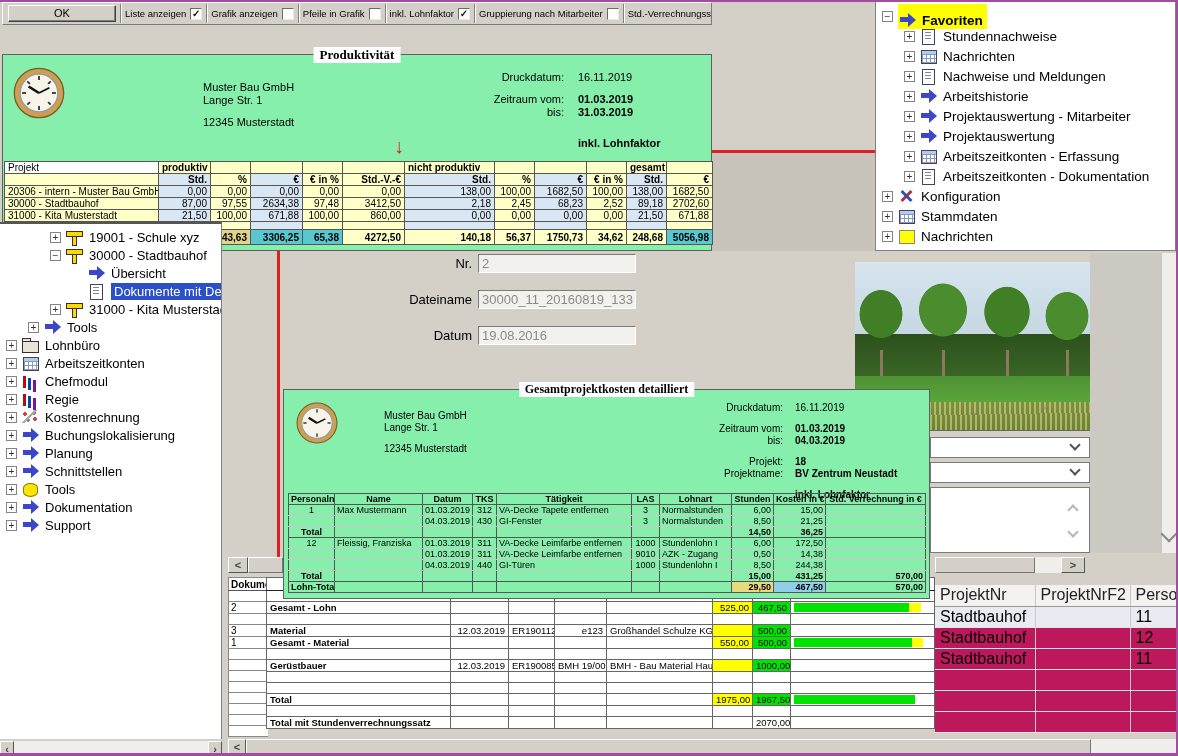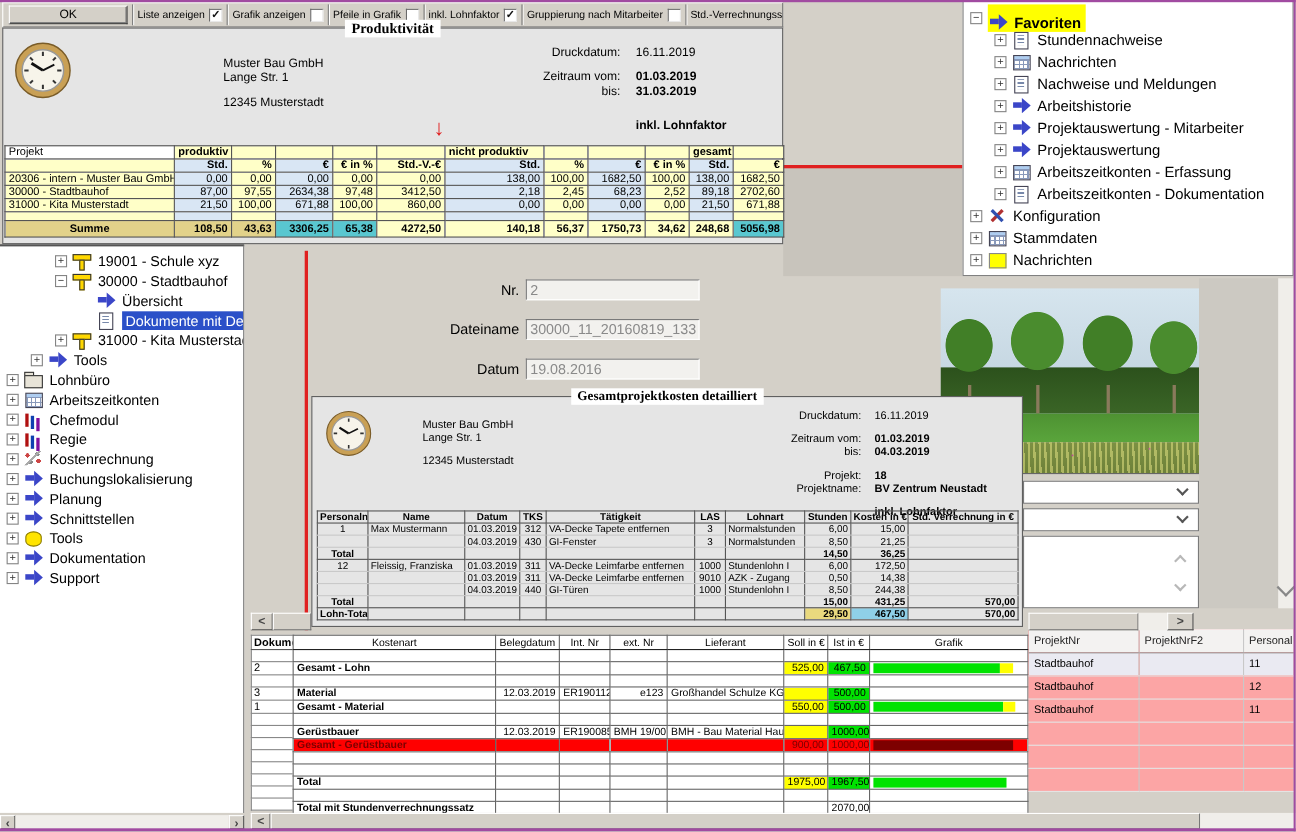--- a/index.html
+++ b/index.html
@@ -21,21 +21,21 @@
     font-size:11px; text-align:center; line-height:15px; cursor:pointer; flex:none; }
   .tbitem { display:flex; align-items:center; height:19px; padding:0 4px;
     border-left:1px solid #808080; box-shadow:inset 1px 0 0 #fff; white-space:nowrap; }
   .tblabel { margin-right:4px; }
   .cb { display:inline-block; width:12px; height:12px; background:#fff;
     border:1px solid; border-color:#6a6a6a #e8e8e8 #e8e8e8 #6a6a6a; font-size:10px;
     line-height:10px; text-align:center; font-weight:bold; color:#111; }
   .cb.on::before { content:"✓"; }
 
   
-  .panel { position:absolute; background:#e5e5e5; border:1px solid #606060; }
+  .panel { position:absolute; background:#86efac; border:1px solid #606060;margin-top:29px; }
   .legend { position:absolute; top:-8px; left:50%; transform:translateX(-50%);
     background:#fff; padding:0 6px; font-family:"Liberation Serif", serif; font-weight:bold; white-space:nowrap; }
 
   
   #prod-panel { left:2px; top:25px; width:710px; height:197px; }
   #prod-panel .legend { font-size:13px; }
   .clock { position:absolute; }
   #prod-clock { left:10px; top:12px; }
   .addr { position:absolute; font-size:11px; line-height:13px; }
   #prod-addr { left:200px; top:26px; }
@@ -180,21 +180,21 @@
   #cost-table td:nth-child(2), #cost-table td:nth-child(4),
   #cost-table td:nth-child(6), #cost-table td:nth-child(7) { text-align:right; }
   #cost-table td:nth-child(3), #cost-table td:nth-child(5) { text-align:center; }
   #cost-table td.y { background:#ffff00; color:#000; }
   #cost-table td.g { background:#00e300; color:#000; }
   #cost-table tr.alert td { background:#ff0000; color:#7a0000; }
   .bar { display:flex; height:9px; margin:0; }
   .bar span { display:block; height:100%; }
 
   
-  #proj-grid { position:absolute; left:935px; top:572px; width:241px; font-size:10px; background:#fca5a5; }
+  #proj-grid { position:absolute; left:935px; top:585px; width:241px; font-size:16px; background:#be185d; }
   #proj-grid td { height:21px; padding:0 5px; border-right:1px solid #c8c8c8; border-bottom:1px solid #e4e4e4; }
   #proj-grid tr.hd td { background:#f3f2f1; border-bottom:1px solid #999; color:#222; }
   #proj-grid tr.r1 td { background:#eaeaf2; }
 
   
   .dd { position:absolute; width:160px; height:21px; background:#fff; border:1px solid #7a7a7a; }
   .chev { position:absolute; width:8px; height:8px; border-right:2px solid #555; border-bottom:2px solid #555; transform:rotate(45deg); }
   .dd .chev { right:10px; top:3px; }
   #dd1 { left:930px; top:437px; }
   #dd2 { left:930px; top:462px; }
@@ -984,34 +984,20 @@
         <tr>
           <td class="b">Gerüstbauer</td>
           <td>12.03.2019</td>
           <td>ER190085</td>
           <td>BMH 19/007</td>
           <td>BMH - Bau Material Haus</td>
           <td class="y"></td>
           <td class="g">1000,00</td>
           <td></td>
         </tr>
-        <tr class="alert">
-          <td class="b">Gesamt - Gerüstbauer</td>
-          <td></td>
-          <td></td>
-          <td></td>
-          <td></td>
-          <td class="y">900,00</td>
-          <td class="g">1000,00</td>
-          <td>
-            <div class="bar">
-              <span style="width: 93%; background: rgb(125, 0, 0);"></span>
-            </div>
-          </td>
-        </tr>
         <tr>
           <td></td>
           <td></td>
           <td></td>
           <td></td>
           <td></td>
           <td></td>
           <td></td>
           <td></td>
         </tr>

